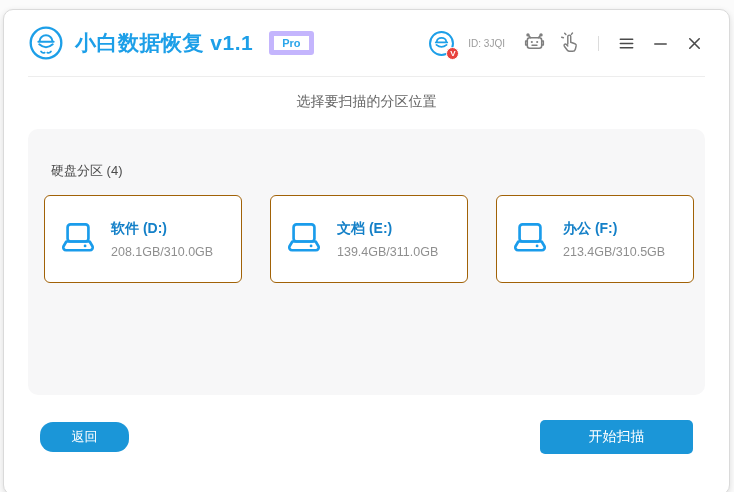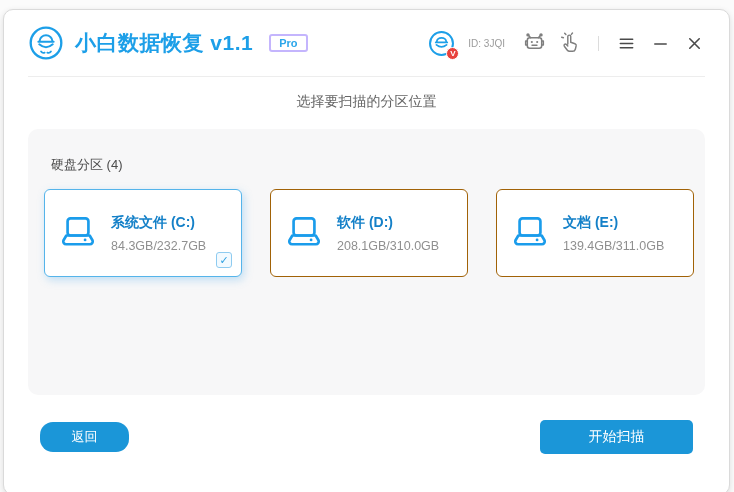--- a/index.html
+++ b/index.html
@@ -8,38 +8,38 @@
   .window { position:absolute; left:3px; top:9px; width:727px; height:486px;
     background:#fff; border:1px solid #dadada; border-radius:10px;
     box-shadow:0 2px 6px rgba(0,0,0,.12); overflow:hidden; }
 
   
   .titlebar { height:67px; margin:0 24px; border-bottom:1px solid #ededed;
     display:flex; align-items:center; }
   .tb-left { display:flex; align-items:center; gap:11px; }
   .logo { width:36px; height:36px; color:var(--primary); }
   .app-title { font-size:21px; font-weight:bold; color:var(--primary); letter-spacing:.5px; }
-  .pro-badge { font-size:11px; font-weight:bold; color:#2ba6ea; border:2px solid #c4b5fd;
+  .pro-badge { font-size:11px; font-weight:bold; color:#2ba6ea; border:5px solid #c4b5fd;
     border-radius:3px; padding:1px 8px; margin-left:5px; }
   .tb-right { margin-left:auto; display:flex; align-items:center; gap:13px; }
   .avatar { position:relative; width:27px; height:27px; color:var(--primary); cursor:pointer; }
   .vbadge { position:absolute; right:-4px; bottom:-3px; width:13px; height:13px;
     background:var(--badge-red); color:#fff; font-size:8px; font-weight:bold;
     border-radius:50%; border:1px solid #fff;
     display:flex; align-items:center; justify-content:center; }
   .user-id { font-size:10px; color:#9b9b9b; margin-right:5px; white-space:nowrap; }
   .icon-btn { color:#7f7f7f; cursor:pointer; display:flex; align-items:center; }
   .tb-divider { width:1px; height:15px; background:#dcdcdc; margin:0 4px; }
   .win-btn { color:#4a4a4a; cursor:pointer; display:flex; align-items:center; padding:2px; }
 
   
   .page-title { text-align:center; color:#666; font-size:14px; margin-top:16px; }
   .panel { margin:18px 24px 0; height:266px; background:#f7f7f8; border-radius:10px;
     padding:17px 16px; }
-  .panel-label { font-size:13px; color:#4b4b4b; margin:10px 0 15px 7px; }
+  .panel-label { font-size:13px; color:#4b4b4b; margin:16px 0 15px 7px; }
   .grid { display:grid; grid-template-columns:repeat(3,198px); gap:22px 28px; }
   .card { position:relative; height:88px; background:#fff; border:1px solid #a16207;
     border-radius:6px; display:flex; align-items:center; gap:13px;
     padding:0 10px 0 13px; cursor:pointer; }
   .card.selected { border:1px solid #55b4ea; box-shadow:2px 3px 8px rgba(90,175,235,.35); }
   .drive-icon { width:40px; height:40px; color:var(--icon-blue); flex:none; }
   .drive-name { font-size:14px; font-weight:bold; color:var(--card-title); margin-bottom:7px; }
   .drive-size { font-size:12.5px; color:#8f8f8f; }
   .checkbox { display:none; position:absolute; right:9px; bottom:8px; width:16px; height:16px;
     border:1px solid #8ecbf0; border-radius:3px; background:#f2faff; color:#2b9fe0;
@@ -123,34 +123,20 @@
         </svg>
       </span>
     </div>
   </div>
 
   <div class="page-title">选择要扫描的分区位置</div>
 
   <div class="panel">
     <div class="panel-label">硬盘分区 (4)</div>
     <div class="grid">
-        <div class="card selected">
-    <span class="drive-icon">
-      <svg viewBox="0 0 48 48" width="40" height="40" fill="none" stroke="currentColor" stroke-width="3.2" stroke-linecap="round" stroke-linejoin="round">
-        <rect x="11.5" y="6.5" width="25" height="20.5" rx="3.5"></rect>
-        <path d="M10 27 H38 L41.5 33 A3.4 3.4 0 0 1 38.2 37.5 H9.8 A3.4 3.4 0 0 1 6.5 33 Z"></path>
-        <circle cx="32.5" cy="32.3" r="1.7" fill="currentColor" stroke="none"></circle>
-      </svg>
-    </span>
-    <span class="drive-text">
-      <div class="drive-name">系统文件 (C:)</div>
-      <div class="drive-size">84.3GB/232.7GB</div>
-    </span>
-    <span class="checkbox">✓</span>
-  </div>
         <div class="card">
     <span class="drive-icon">
       <svg viewBox="0 0 48 48" width="40" height="40" fill="none" stroke="currentColor" stroke-width="3.2" stroke-linecap="round" stroke-linejoin="round">
         <rect x="11.5" y="6.5" width="25" height="20.5" rx="3.5"></rect>
         <path d="M10 27 H38 L41.5 33 A3.4 3.4 0 0 1 38.2 37.5 H9.8 A3.4 3.4 0 0 1 6.5 33 Z"></path>
         <circle cx="32.5" cy="32.3" r="1.7" fill="currentColor" stroke="none"></circle>
       </svg>
     </span>
     <span class="drive-text">
       <div class="drive-name">软件 (D:)</div>
@@ -165,20 +151,34 @@
         <path d="M10 27 H38 L41.5 33 A3.4 3.4 0 0 1 38.2 37.5 H9.8 A3.4 3.4 0 0 1 6.5 33 Z"></path>
         <circle cx="32.5" cy="32.3" r="1.7" fill="currentColor" stroke="none"></circle>
       </svg>
     </span>
     <span class="drive-text">
       <div class="drive-name">文档 (E:)</div>
       <div class="drive-size">139.4GB/311.0GB</div>
     </span>
 
   </div>
+        <div class="card">
+    <span class="drive-icon">
+      <svg viewBox="0 0 48 48" width="40" height="40" fill="none" stroke="currentColor" stroke-width="3.2" stroke-linecap="round" stroke-linejoin="round">
+        <rect x="11.5" y="6.5" width="25" height="20.5" rx="3.5"></rect>
+        <path d="M10 27 H38 L41.5 33 A3.4 3.4 0 0 1 38.2 37.5 H9.8 A3.4 3.4 0 0 1 6.5 33 Z"></path>
+        <circle cx="32.5" cy="32.3" r="1.7" fill="currentColor" stroke="none"></circle>
+      </svg>
+    </span>
+    <span class="drive-text">
+      <div class="drive-name">办公 (F:)</div>
+      <div class="drive-size">213.4GB/310.5GB</div>
+    </span>
+
+  </div>
       </div>
   </div>
 
   <div class="footer">
     <button class="btn btn-back">返回</button>
     <button class="btn btn-scan">开始扫描</button>
   </div>
 </div>
 
 </body></html>

